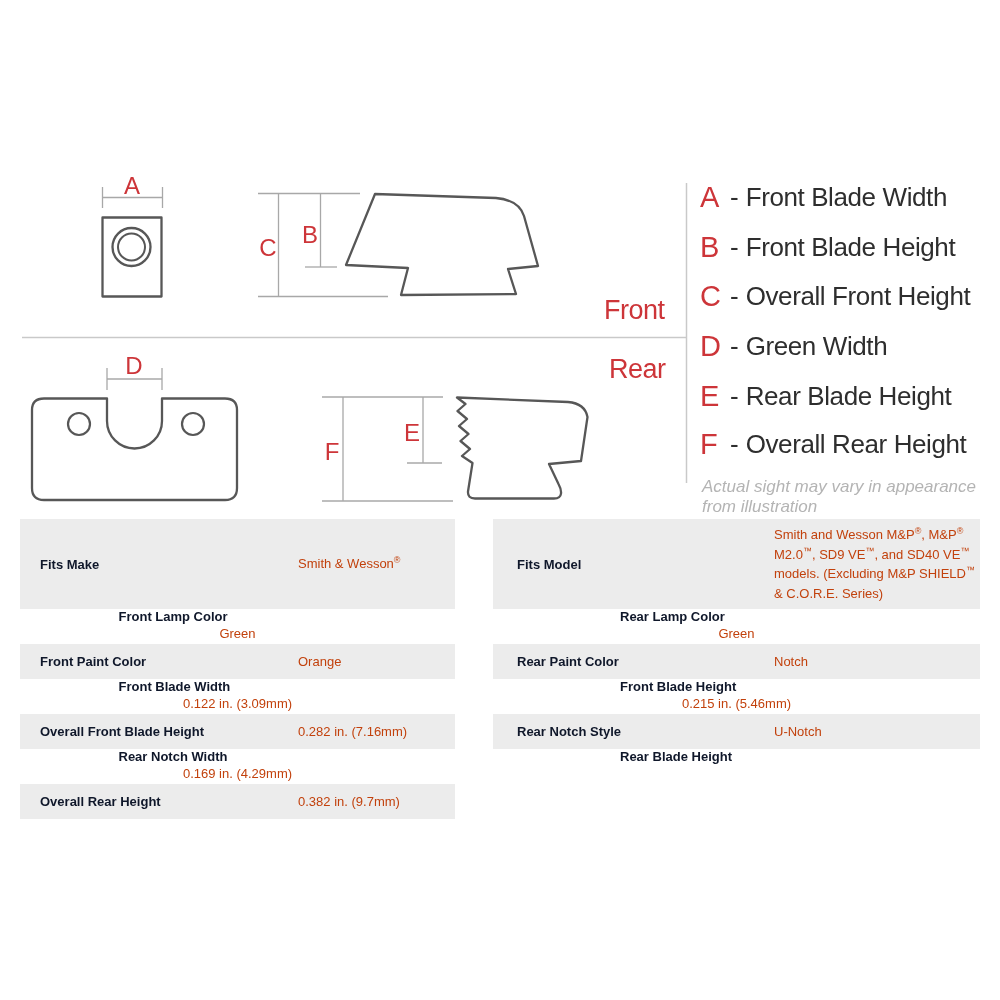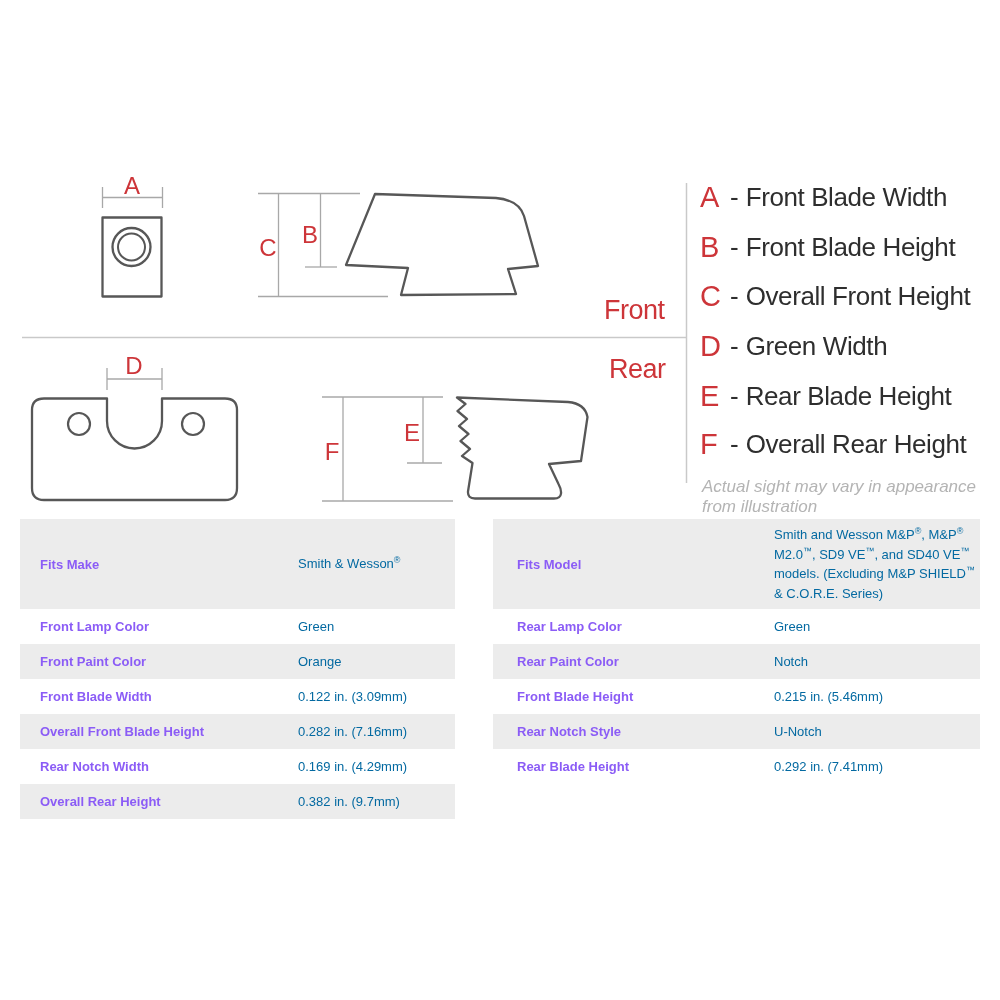--- a/index.html
+++ b/index.html
@@ -32,27 +32,27 @@
   }
 
   
   .spec-table{position:absolute;top:519px;}
   #spec-left{left:20px;width:435px;}
   #spec-right{left:493px;width:487px;}
   .spec-row{display:flex;align-items:center;}
   .spec-row.h90{height:90px;}
   .spec-row.h35{height:35px;}
   .spec-row.gray{background:#ececec;}
-  .spec-row.white{background:#ffffff;}
+  .spec-row.white{background:#ffffff;flex-direction:column;}
   .spec-label{
-    font-size:13px;font-weight:bold;color:#8b5cf6;flex:0 0 auto;
+    font-size:13px;font-weight:bold;color:#0f172a;flex:0 0 auto;
   }
   #spec-left .spec-label{width:258px;padding-left:20px;}
   #spec-right .spec-label{width:257px;padding-left:24px;}
-  .spec-value{font-size:13px;color:#0369a1;flex:1 1 auto;line-height:1.5;}
+  .spec-value{font-size:13px;color:#c2410c;flex:1 1 auto;line-height:1.5;}
   #spec-right .spec-row.h90 .spec-value{max-width:222px;}
   sup{font-size:9px;line-height:0;}
 
   :root{--red:#cd3539;}
 </style>
 </head>
 <body>
 
 <svg class="abs" style="left:0;top:0;" width="1000" height="515" viewBox="0 0 1000 515">
 
@@ -197,15 +197,14 @@
   <div class="spec-row h35 white">
     <div class="spec-label">Front Blade Height</div>
     <div class="spec-value">0.215 in. (5.46mm)</div>
   </div>
   <div class="spec-row h35 gray">
     <div class="spec-label">Rear Notch Style</div>
     <div class="spec-value">U-Notch</div>
   </div>
   <div class="spec-row h35 white">
     <div class="spec-label">Rear Blade Height</div>
-    <div class="spec-value">0.292 in. (7.41mm)</div>
   </div>
 </div>
 
 </body></html>

